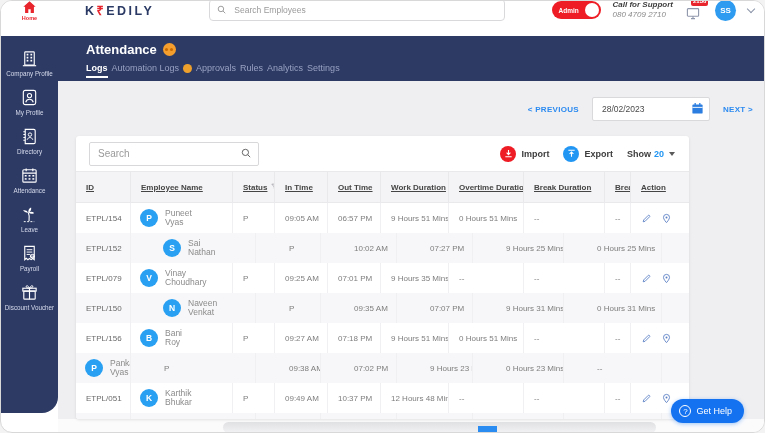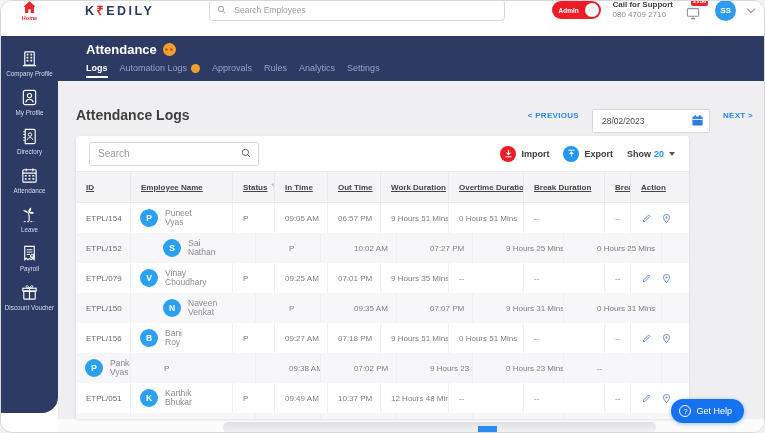--- a/index.html
+++ b/index.html
@@ -19,42 +19,42 @@
   .gsearch input { width:100%; height:100%; border:1px solid #d9d9dc; border-radius:4px;
                    padding:0 20px 0 24px; font-size:8.5px; color:#555; outline:none; }
   .gsearch input::placeholder { color:#9a9a9a; }
   .gsearch .mag { position:absolute; left:7px; top:5px; width:11px; height:11px; }
   .top-right { margin-left:auto; display:flex; align-items:center; gap:12px; padding-right:12px; }
   .admintoggle { position:relative; width:49px; height:18px; background:#ee1d25; border-radius:9px;
                  display:flex; align-items:center; cursor:pointer; }
   .admintoggle .adm-lbl { color:#fff; font-size:6.5px; font-weight:bold; margin-left:7px; }
   .admintoggle .knob { position:absolute; right:2px; top:2px; width:14px; height:14px; background:#fff;
                        border-radius:50%; }
-  .support { line-height:10px; }
+  .support { line-height:10px;font-style:italic; }
   .support .s1 { font-size:8px; font-weight:bold; color:#3d3d3d; }
   .support .s2 { font-size:8px; color:#8a8a8a; }
   .notif { position:relative; width:18px; height:18px; cursor:pointer; }
   .notif svg { width:16px; height:16px; margin-top:4px; }
   .notif .badge { position:absolute; top:-4px; left:6px; background:#e8242c; color:#fff; font-size:6px;
                   font-weight:bold; padding:1px 2px; border-radius:2px; line-height:7px; }
   .avatar-top { width:21px; height:21px; border-radius:50%; background:#2e9bf0; color:#fff; font-size:8px;
                 font-weight:bold; display:flex; align-items:center; justify-content:center; cursor:pointer; }
   .chev { width:6px; height:6px; border-right:1.5px solid #8a93a8; border-bottom:1.5px solid #8a93a8;
           transform:rotate(45deg); margin-top:-3px; cursor:pointer; }
 
   
   .navband { position:absolute; left:0; top:35px; width:765px; height:45px; background:#2d3a64; z-index:2;
              padding:6px 0 0 85px; }
   .navtitle { display:flex; align-items:center; gap:6px; }
   .navtitle .t { color:#fff; font-size:13px; font-weight:bold; }
   .smiley { width:13px; height:13px; border-radius:50%; background:#f59e2d; position:relative; }
   .smiley::before, .smiley::after { content:""; position:absolute; top:5px; width:3px; height:3px;
              border-radius:50%; background:#c96a00; }
   .smiley::before { left:2.5px; } .smiley::after { right:2.5px; }
-  .tabs { display:flex; gap:12px; margin-top:6px; align-items:center; }
+  .tabs { display:flex; gap:4px; margin-top:6px; align-items:center; }
   .tab { font-size:9px; color:#98a1c2; cursor:pointer; display:flex; align-items:center; gap:4px; }
   .tab.active { color:#fff; font-weight:bold; border-bottom:2px solid #fff; padding-bottom:3px; margin-bottom:-5px; }
   .tab .dotbadge { width:9px; height:9px; border-radius:50%; background:#eea02c; display:inline-block; }
 
   
   .sidebar { position:absolute; left:0; top:35px; width:57px; height:377px; background:#2d3a64; z-index:4;
              border-bottom-right-radius:16px; display:flex; flex-direction:column; align-items:center;
              padding-top:10px; gap:5px; }
   .side-item { width:100%; display:flex; flex-direction:column; align-items:center; padding:3px 0;
                cursor:pointer; }
@@ -63,21 +63,21 @@
 
   
   .mainbg { position:absolute; left:57px; top:80px; right:0; height:338px; background:#efeff1; z-index:1; }
   .bottomstrip { position:absolute; left:57px; top:418px; right:0; bottom:0; background:#fbfbfc; z-index:1; }
   .content { position:absolute; left:57px; top:80px; right:0; bottom:0; z-index:2; }
 
   .headrow { display:flex; align-items:center; margin:16px 11px 0 18px; }
   .pgtitle { font-size:14px; font-weight:bold; color:#3f3f3f; }
   .datenav { margin-left:auto; display:flex; align-items:center; gap:13px; }
   .navlink { font-size:8px; font-weight:bold; color:#2b8af0; letter-spacing:.3px; cursor:pointer; }
-  .dateinput { position:relative; width:118px; height:24px;margin-top:12px; }
+  .dateinput { position:relative; width:118px; height:24px; }
   .dateinput input { width:100%; height:100%; border:1px solid #d9d9dc; border-radius:2px; background:#fff;
                      font-size:8.5px; color:#4a4a4a; padding:0 22px 0 9px; outline:none; }
   .dateinput .cal { position:absolute; right:6px; top:5px; width:13px; height:13px; cursor:pointer; }
 
   
   .card { position:absolute; left:18px; top:55px; width:613px; height:283px; background:#fff;
           border-radius:3px; box-shadow:0 1px 3px rgba(0,0,0,.10); overflow:hidden; }
   .toolbar { height:35px; display:flex; align-items:center; padding:0 14px 0 13px; }
   .tsearch { position:relative; width:170px; height:24px; }
   .tsearch input { width:100%; height:100%; border:1px solid #d8d8db; border-radius:2px; font-size:10px;
@@ -273,21 +273,20 @@
         </svg>
       <span class="side-lbl">Discount Voucher</span>
     </div>
   </aside>
 
   <div class="mainbg"></div>
   <div class="bottomstrip"></div>
 
   <main class="content">
     <div class="headrow">
-      <h1 class="pgtitle">Attendance Logs</h1>
       <div class="datenav">
         <span class="navlink">&lt; PREVIOUS</span>
         <div class="dateinput">
           <input value="28/02/2023" style="">
           <svg class="cal" viewBox="0 0 14 14">
               <rect x="1.5" y="2.8" width="11" height="9.7" rx="1" fill="#2b7de0"></rect>
               <path d="M1.5 5.8h11" stroke="#fff" stroke-width="1"></path>
               <path d="M4.5 1.2v2.6M9.5 1.2v2.6" stroke="#2b7de0" stroke-width="1.4"></path>
             </svg>
         </div>

